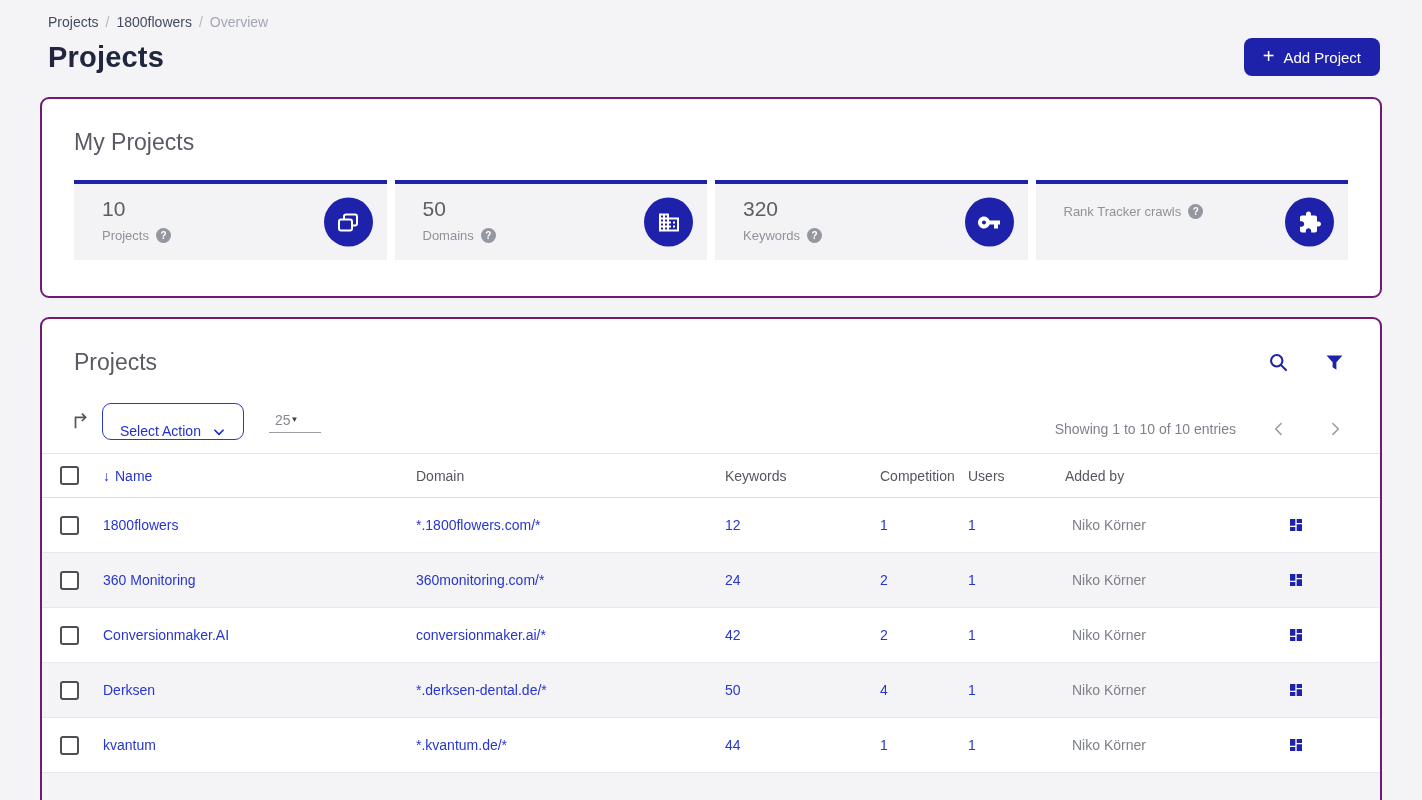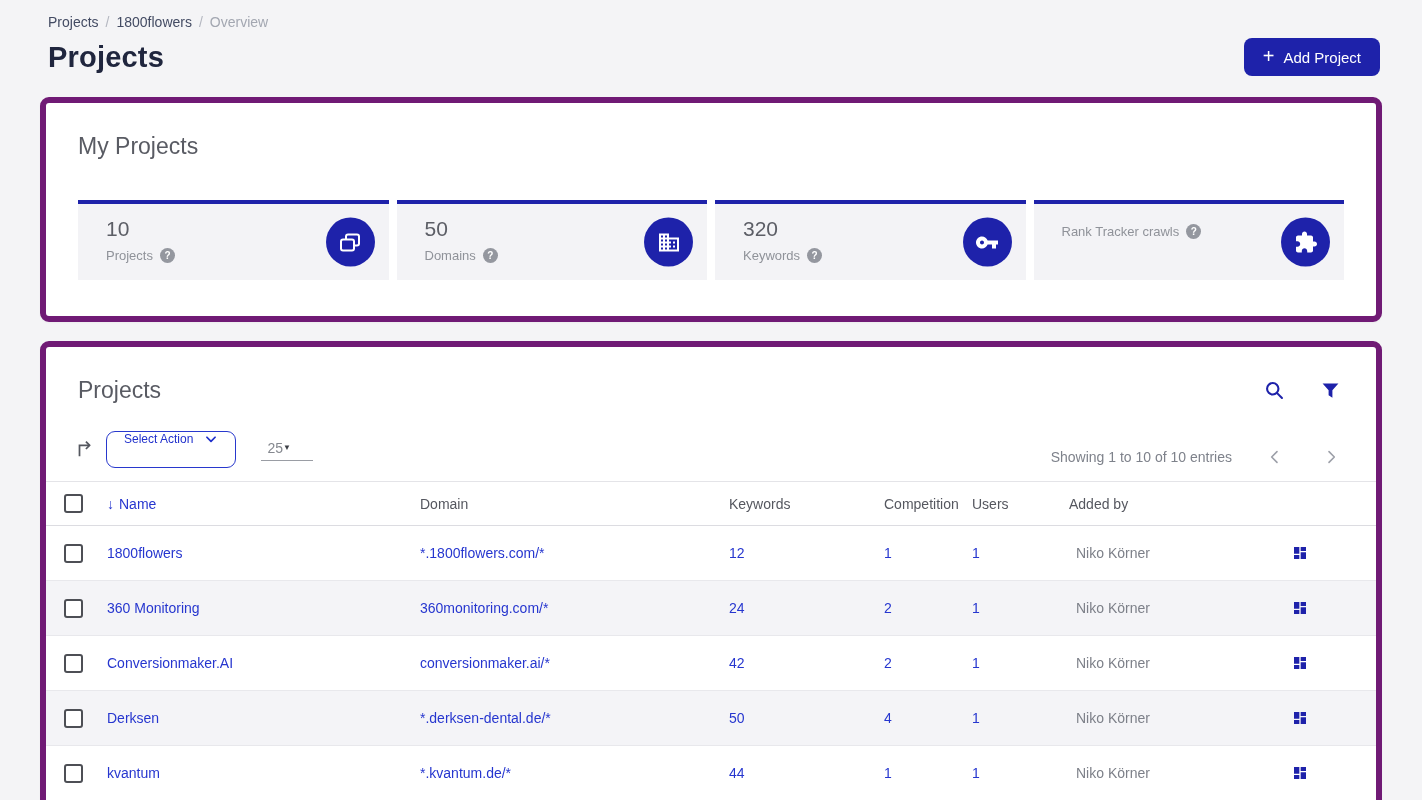--- a/index.html
+++ b/index.html
@@ -29,28 +29,28 @@
     display: flex; align-items: center; gap: 9px;
     background: #1e22aa; color: #fff;
     border: none; border-radius: 8px;
     height: 38px; padding: 0 19px;
     font-size: 15px; font-weight: 500; cursor: pointer;
     font-family: "Liberation Sans", sans-serif;
   }
   .btn-primary .plus { font-size: 20px; font-weight: 400; line-height: 1; margin-top: -2px; }
   
   .card {
-    background: #fff; border: 6px solid #701a75; border-radius: 9px;
+    background: #fff; border: 2px solid #701a75; border-radius: 9px;
     margin: 0 40px;
     box-shadow: 0 1px 2px rgba(40,42,60,.04);
   }
   .card.my-projects { margin-top: 21px; padding: 30px 32px 36px; }
   .section-title { font-size: 23px; font-weight: 400; color: #595b63; }
   
-  .stats-row { display: flex; gap: 8px; margin-top: 40px; }
+  .stats-row { display: flex; gap: 8px; margin-top: 24px; }
   .stat-card {
     flex: 1; position: relative;
     background: #f3f3f6;
     border-top: 4px solid #1e22aa;
     padding: 13px 18px 0 28px;
     height: 80px;
   }
   .stat-value { font-size: 21px; color: #5c5e66; }
   .stat-label {
     margin-top: 7px; font-size: 13px; color: #8f9299;
@@ -74,23 +74,23 @@
   }
   .head-icons { display: flex; gap: 32px; align-items: center; }
   .icon-btn { background: none; border: none; cursor: pointer; padding: 2px; display: flex; }
   .toolbar {
     display: flex; align-items: center;
     padding: 26px 34px 0 24px;
   }
   .export-btn { background: none; border: none; cursor: pointer; display: flex; padding: 4px; }
   .select-action-btn {
     margin-left: 6px;
-    display: flex; align-items: flex-start; gap: 11px;
+    display: flex; align-items: flex-end; gap: 11px;
     background: #fff; border: 1.5px solid #2838cd; border-radius: 9px;
-    color: #2030cc; font-size: 12px; font-weight: 500;
+    color: #2030cc; font-size: 14px; font-weight: 500;
     height: 37px; padding: 0 17px; cursor: pointer;
     font-family: "Liberation Sans", sans-serif;
   }
   .page-size {
     margin-left: 25px; width: 52px; cursor: pointer;
     border-bottom: 1px solid #9a9da4; padding: 2px 2px 4px 6px;
     display: flex; justify-content: flex-start; align-items: center;
     font-size: 14px; color: #85888f;
   }
   .page-size .tri { font-size: 8px; color: #3c3f46; }

